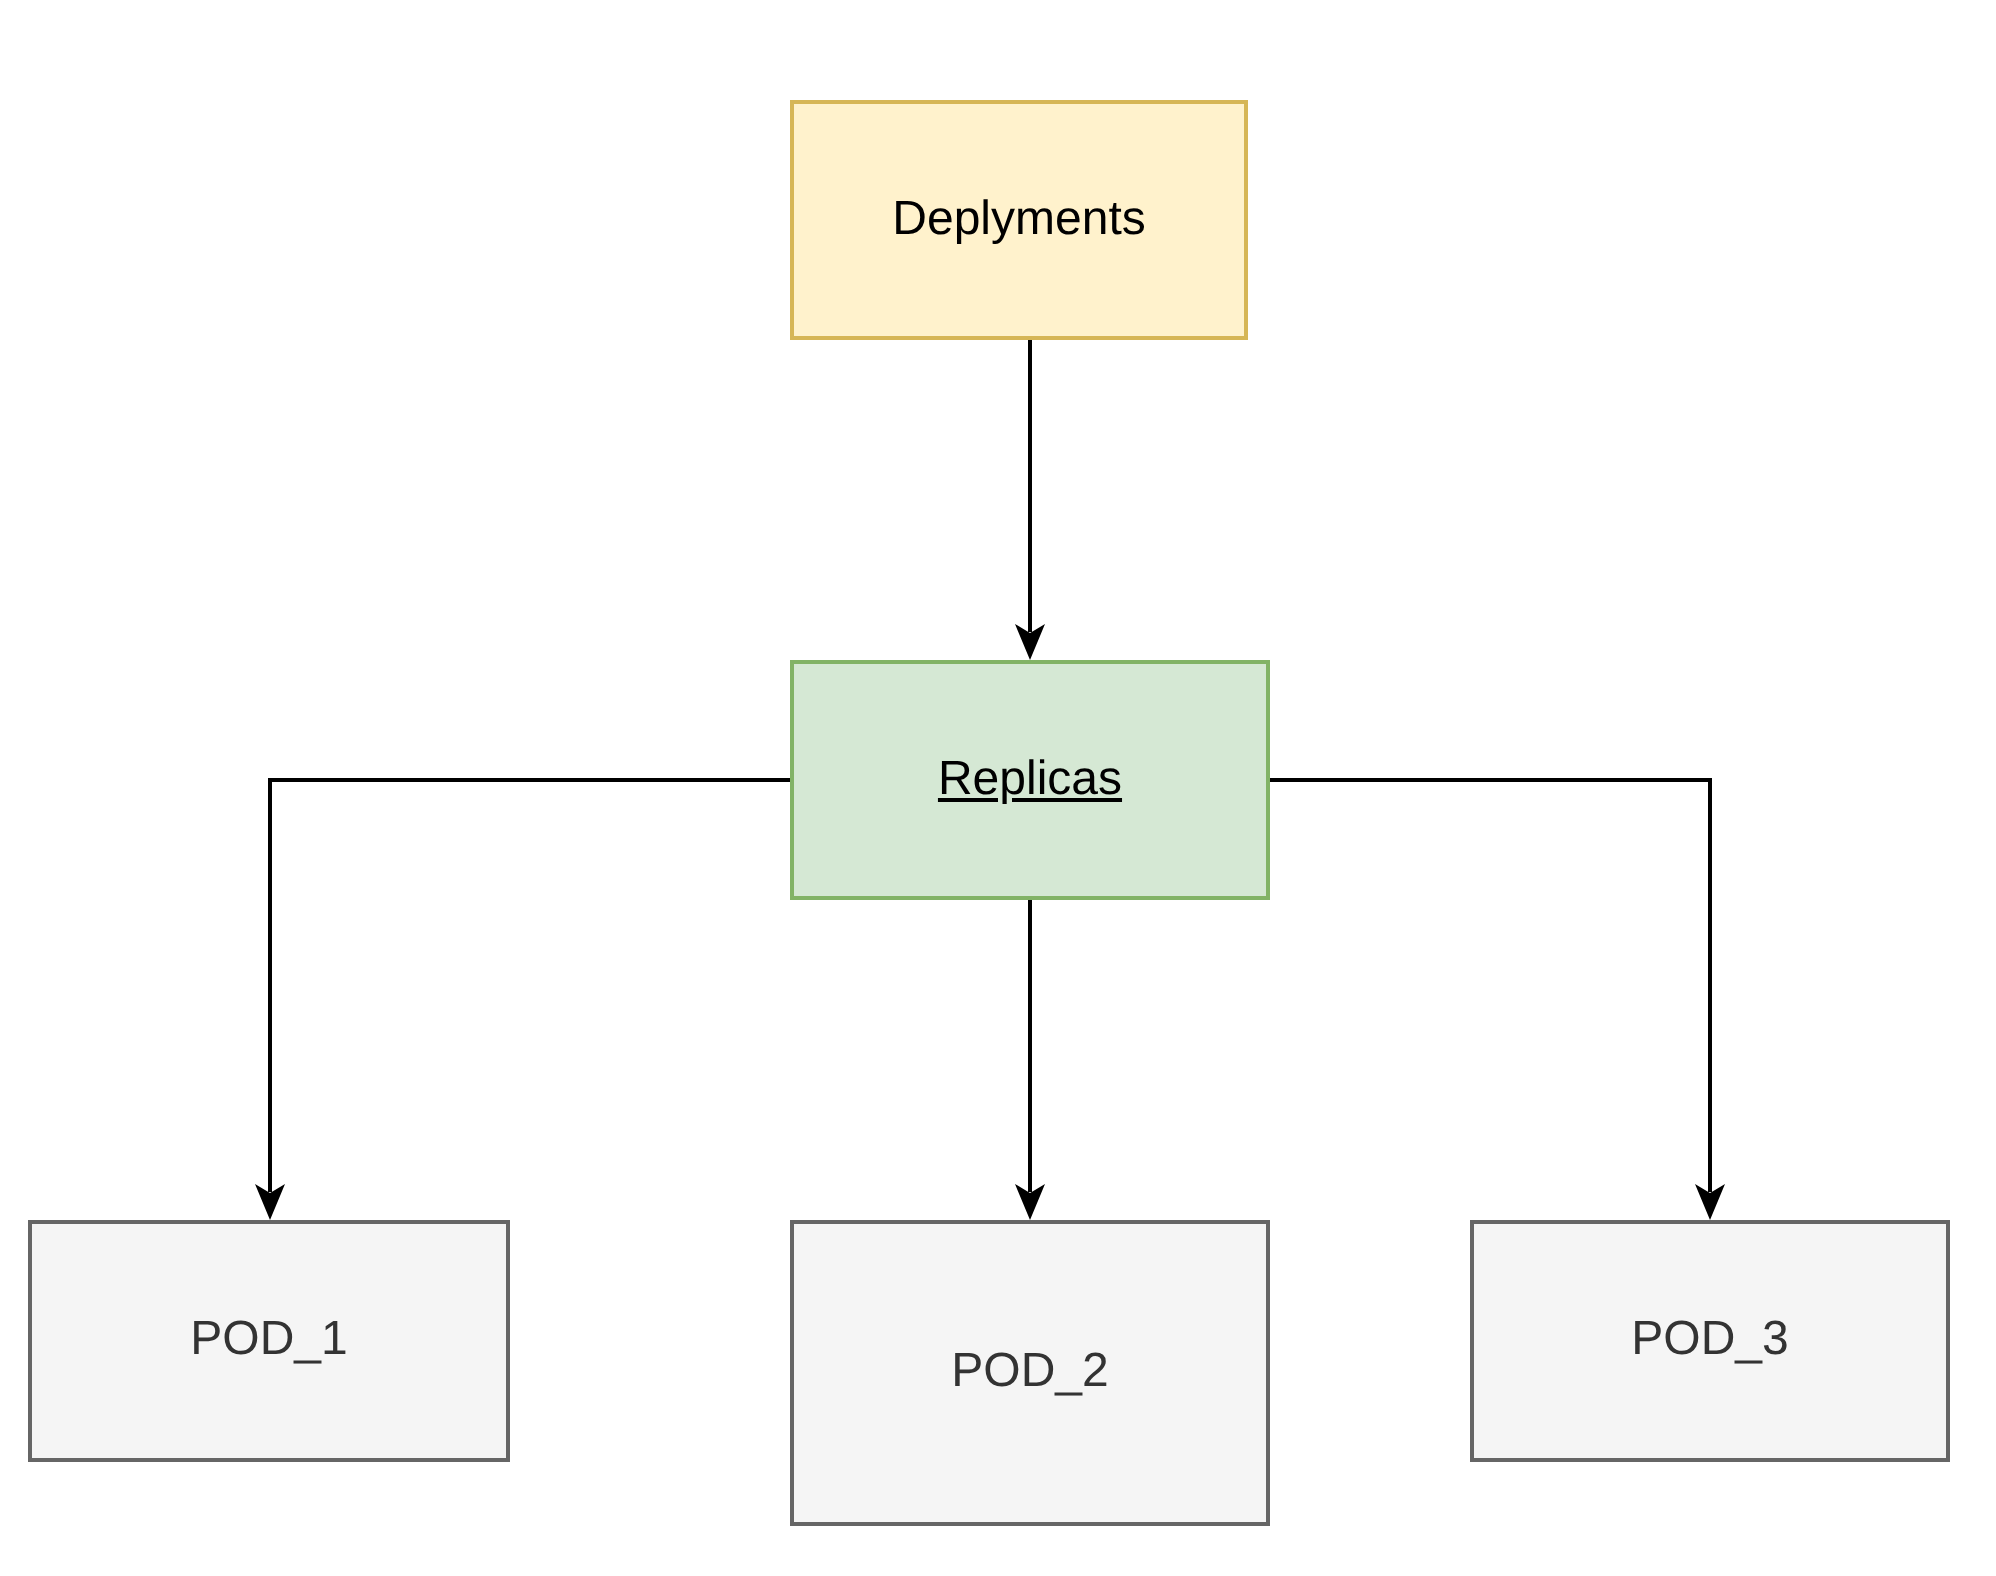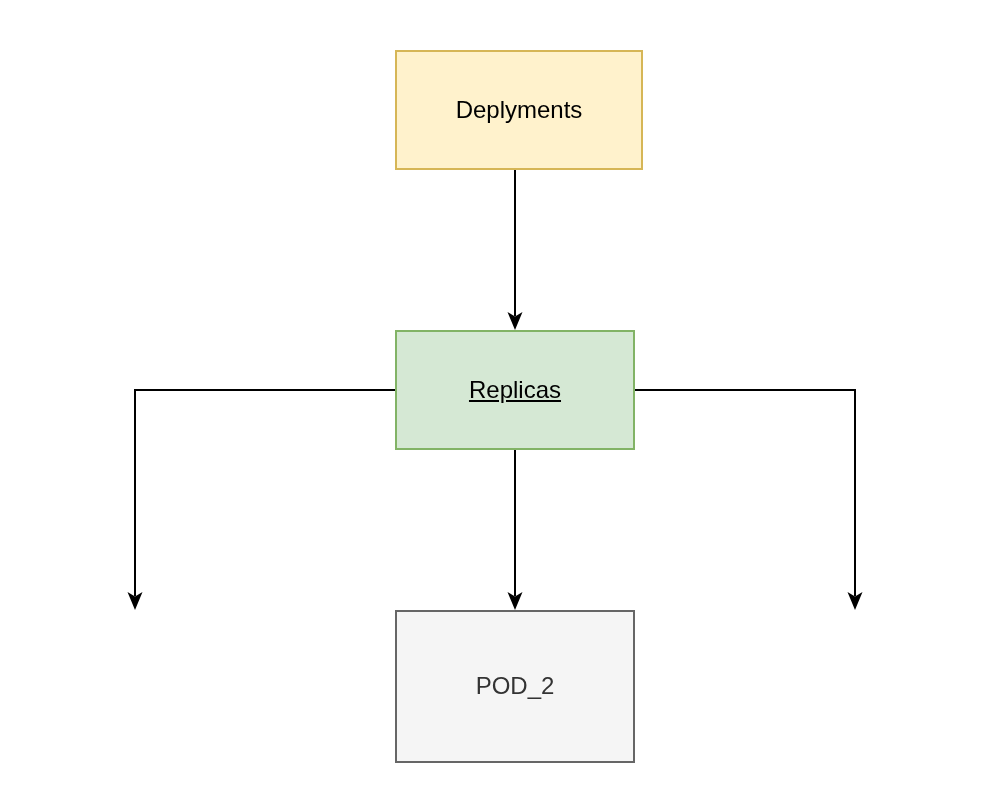--- a/index.html
+++ b/index.html
@@ -61,27 +61,33 @@
       <path class="edge-line" d="M515,450 L515,596" stroke="#000000"></path>
       <path class="arrowhead" d="M515,610 L507.5,592 L515,596.5 L522.5,592 Z" fill="#000000"></path>
     </g>
 
     <g>
       <path class="edge-line" d="M635,390 L855,390 L855,596" stroke="#000000"></path>
       <path class="arrowhead" d="M855,610 L847.5,592 L855,596.5 L862.5,592 Z" fill="#000000"></path>
     </g>
   </svg>
 
-  <div class="node" style="left: 395px; top: 50px; width: 248px; height: 120px; background-color: rgb(255, 242, 204); border-color: rgb(214, 182, 86); color: rgb(0, 0, 0);">
+  <div class="node" style="left: 395px; top: 50px; width: 229px; height: 120px; background-color: rgb(255, 242, 204); border-color: rgb(214, 182, 86); color: rgb(0, 0, 0);">
     <span class="node-label">Deplyments</span>
   </div>
 
   <div class="node" style="left: 395px; top: 330px; width: 240px; height: 120px; background-color: rgb(213, 232, 212); border-color: rgb(130, 179, 102); color: rgb(0, 0, 0); text-decoration: underline;">
     <span class="node-label">Replicas</span>
   </div>
 
+  <div class="node" style="left: 14px; top: 610px; width: 241px; height: 121px; background-color: rgb(245, 245, 245); border-color: rgb(102, 102, 102); color: rgb(51, 51, 51);">
+    <span class="node-label">POD_1</span>
+  </div>
 
   <div class="node" style="left: 395px; top: 610px; width: 240px; height: 153px; background-color: rgb(245, 245, 245); border-color: rgb(102, 102, 102); color: rgb(51, 51, 51);">
     <span class="node-label">POD_2</span>
   </div>
 
+  <div class="node" style="left: 735px; top: 610px; width: 240px; height: 121px; background-color: rgb(245, 245, 245); border-color: rgb(102, 102, 102); color: rgb(51, 51, 51);">
+    <span class="node-label">POD_3</span>
+  </div>
 
 </div>
 
 </body></html>

